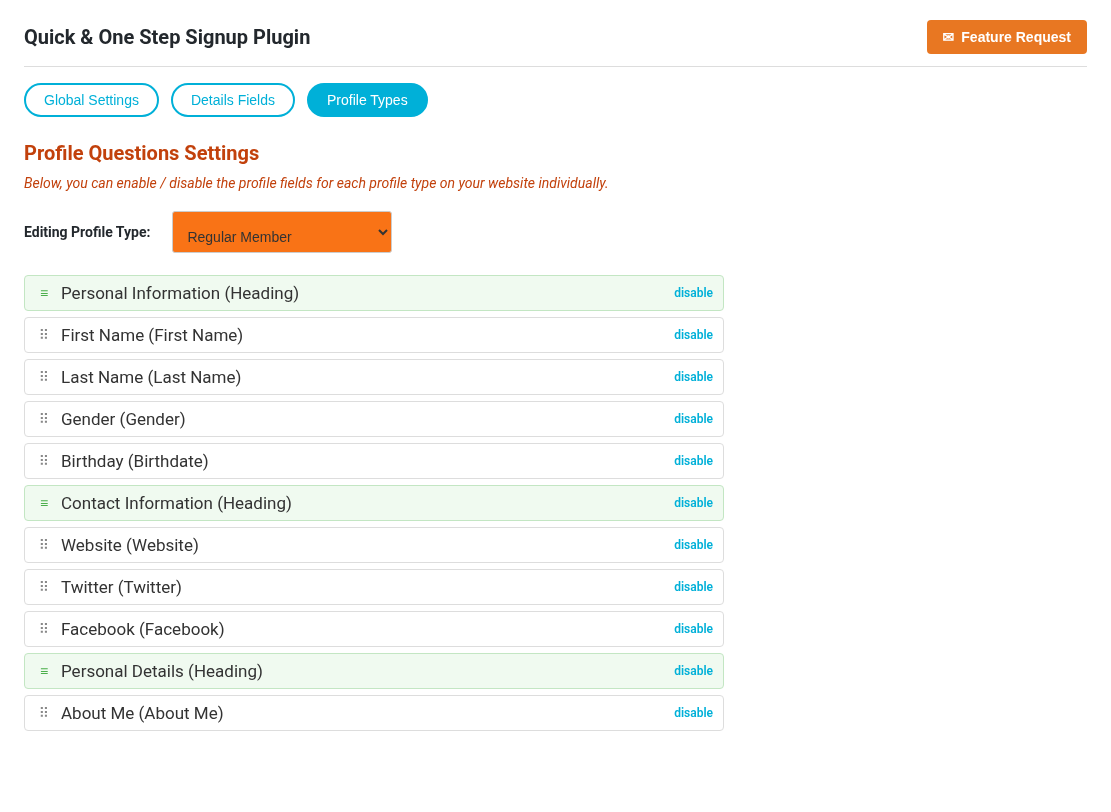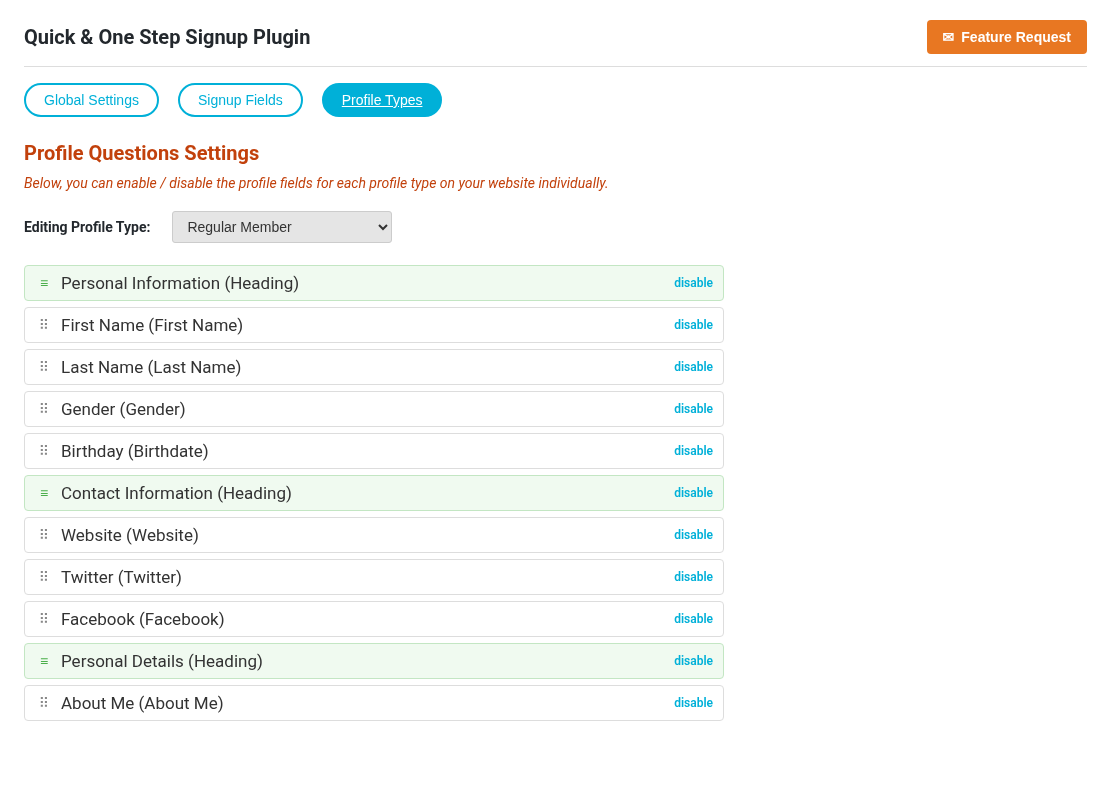--- a/index.html
+++ b/index.html
@@ -40,38 +40,37 @@
       align-items: center;
       gap: 7px;
     }
     .divider {
       border: none;
       border-top: 1px solid #ddd;
       margin-bottom: 16px;
     }
     .tab-row {
       display: flex;
-      gap: 19px;
+      gap: 12px;
       margin-bottom: 24px;
       flex-wrap: wrap;
     }
     .tab-btn {
       border-radius: 20px;
       padding: 7px 18px;
       font-size: 14px;
       font-weight: 500;
       cursor: pointer;
       border: 2px solid #00b0d8;
       background: #fff;
       color: #00b0d8;
     }
     .tab-btn.active {
       background: #00b0d8;
       color: #fff;
-      text-decoration: underline;
     }
     .section-title {
       font-size: 20px;
       font-weight: bold;
       color: #c2410c;
       margin-bottom: 10px;
     }
     .section-desc {
       font-size: 14px;
       color: #c2410c;
@@ -86,24 +85,24 @@
     }
     .editing-label {
       font-weight: 700;
       font-size: 14px;
       color: #23282d;
       white-space: nowrap;
     }
     .profile-type-select {
       border: 1px solid #ccc;
       border-radius: 3px;
-      padding: 6px 28px 6px 10px;
+      padding: 16px 28px 6px 10px;
       font-size: 14px;
       color: #333;
-      background: #e5e5e5;
+      background: #f97316;
       appearance: auto;
       min-width: 220px;
       cursor: pointer;
     }
     .fields-list {
       display: flex;
       flex-direction: column;
       gap: 6px;
       max-width: 700px;
     }
@@ -152,21 +151,21 @@
     <button class="feature-request-btn">
       <span>✉</span>
       <span>Feature Request</span>
     </button>
   </div>
 
   <hr class="divider">
 
   <div class="tab-row">
     <button class="tab-btn">Global Settings</button>
-    <button class="tab-btn">Signup Fields</button>
+    <button class="tab-btn">Details Fields</button>
     <button class="tab-btn active">Profile Types</button>
   </div>
 
   <h2 class="section-title">Profile Questions Settings</h2>
   <p class="section-desc">Below, you can enable / disable the profile fields for each profile type on your website individually.</p>
 
   <div class="editing-row">
     <span class="editing-label">Editing Profile Type:</span>
     <select class="profile-type-select">
       <option>Regular Member</option>

